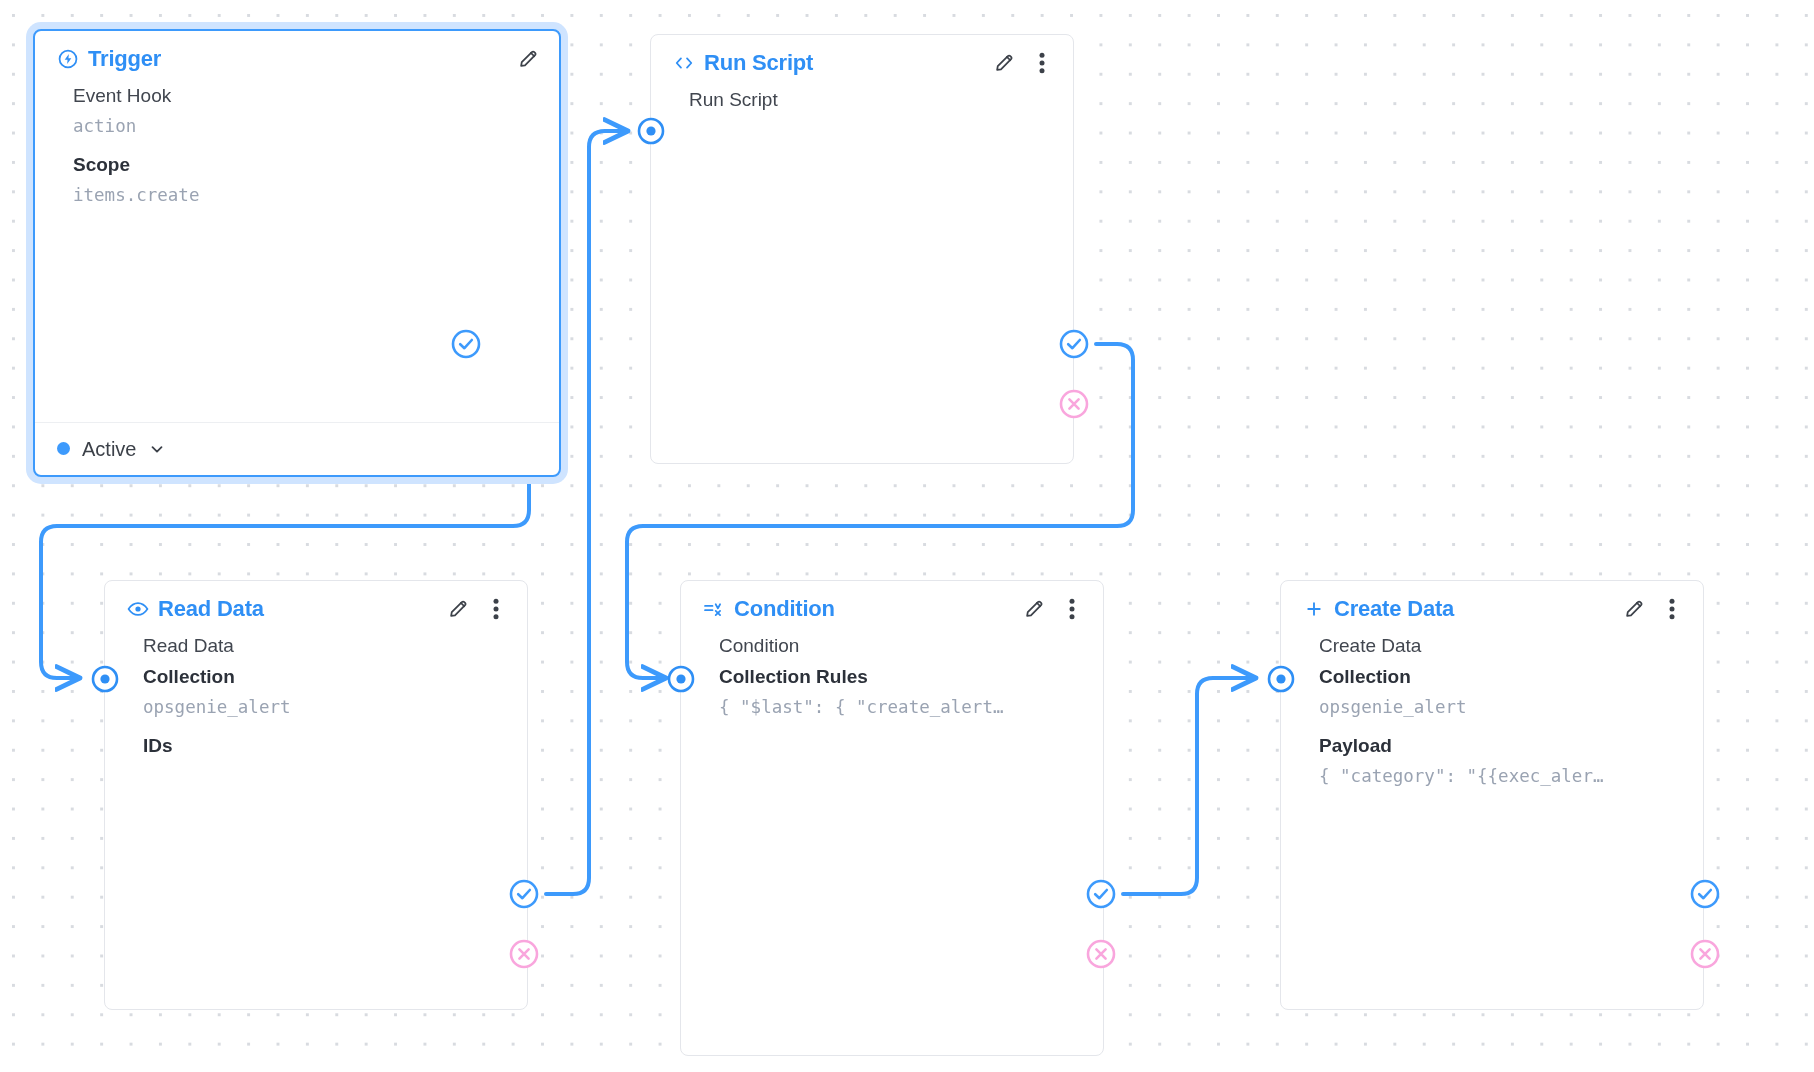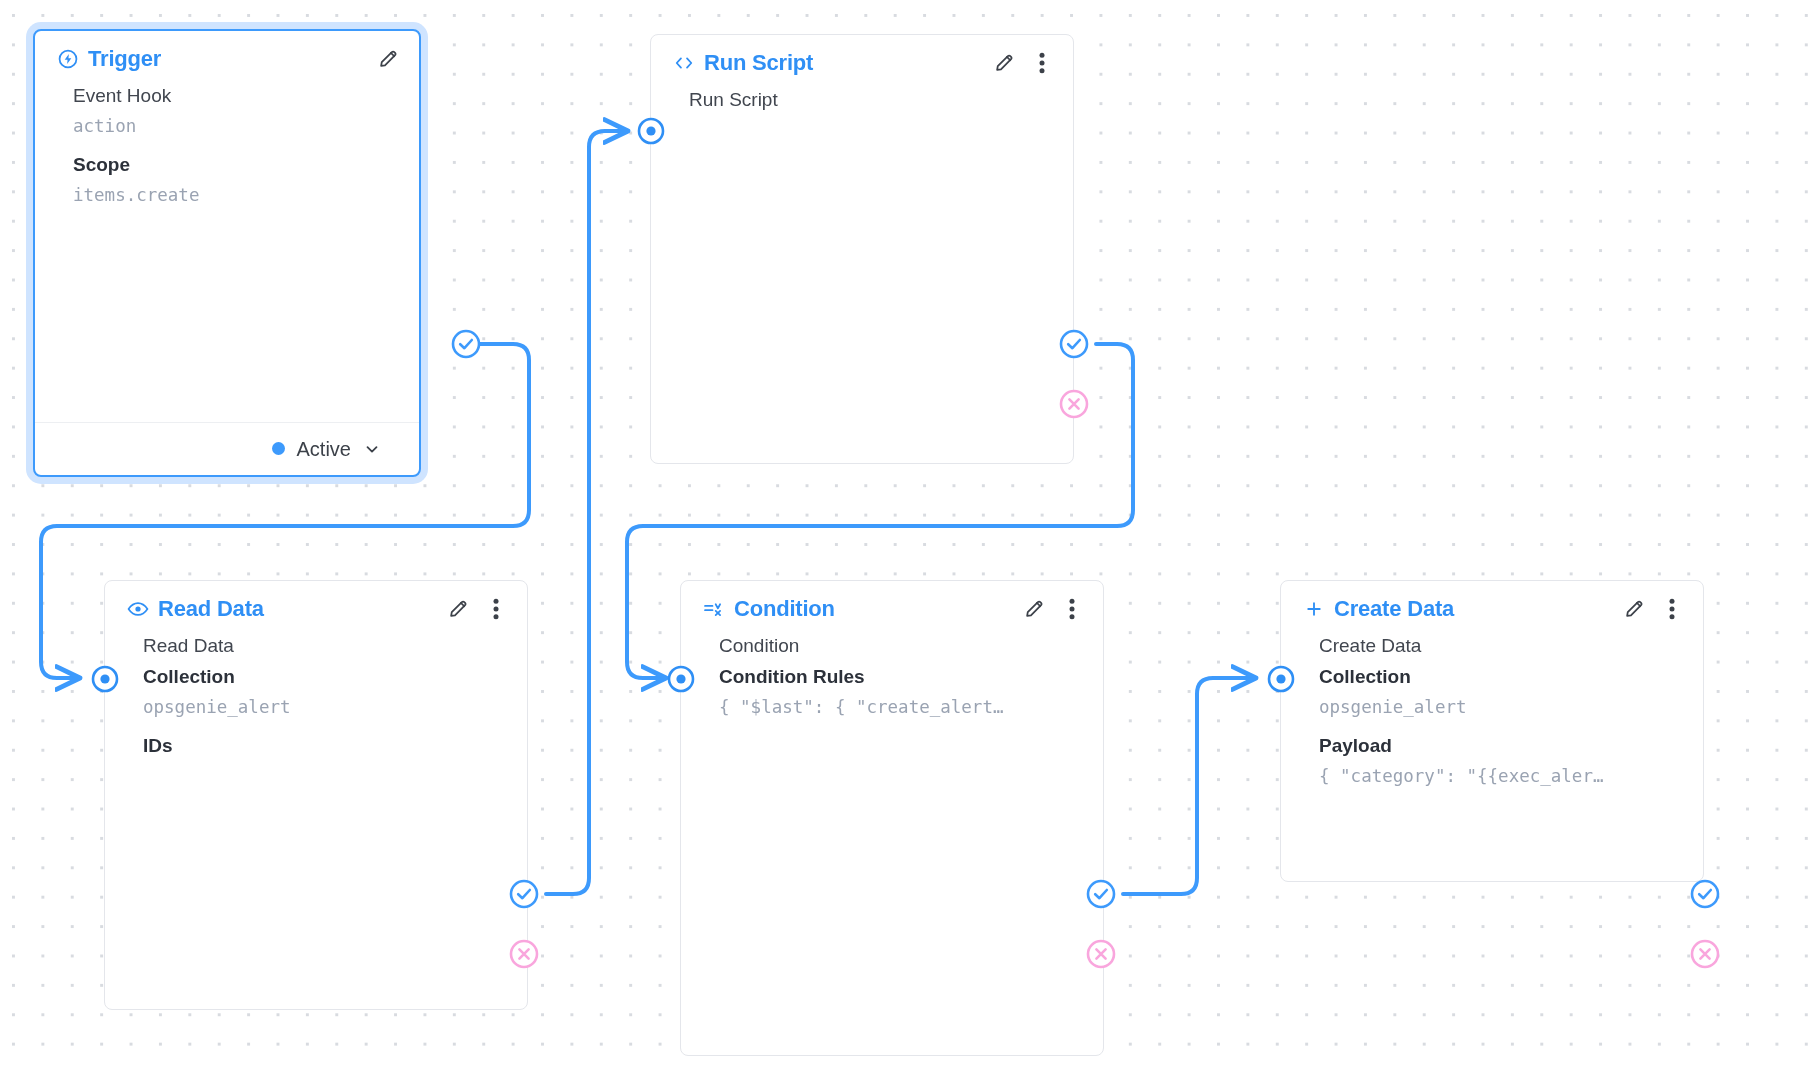--- a/index.html
+++ b/index.html
@@ -121,21 +121,20 @@
   }
   .gap { height: 10px; }
 
   
   .node-footer {
     position: absolute;
     left: 0; right: 0; bottom: 0;
     border-top: 1px solid #edeff2;
     padding: 16px 38px 16px 22px;
     box-sizing: border-box;
-    text-align: right;
   }
   .status {
     display: inline-flex;
     align-items: center;
     gap: 12px;
     cursor: pointer;
   }
   .status-dot {
     width: 13px;
     height: 13px;
@@ -185,21 +184,21 @@
              Q 41 526 41 542 V 662 Q 41 678 57 678 H 80" fill="none" stroke="#3d9afc" stroke-width="4" stroke-linecap="round" stroke-linejoin="round" marker-end="url(#arw)"></path>
 
     <path d="M 546 894 H 573 Q 589 894 589 878 V 147 Q 589 131 605 131 H 628" fill="none" stroke="#3d9afc" stroke-width="4" stroke-linecap="round" stroke-linejoin="round" marker-end="url(#arw)"></path>
 
     <path d="M 1096 344 H 1117 Q 1133 344 1133 360 V 510 Q 1133 526 1117 526 H 643
              Q 627 526 627 542 V 662 Q 627 678 643 678 H 666" fill="none" stroke="#3d9afc" stroke-width="4" stroke-linecap="round" stroke-linejoin="round" marker-end="url(#arw)"></path>
 
     <path d="M 1123 894 H 1181 Q 1197 894 1197 878 V 694 Q 1197 678 1213 678 H 1256" fill="none" stroke="#3d9afc" stroke-width="4" stroke-linecap="round" stroke-linejoin="round" marker-end="url(#arw)"></path>
   </svg>
 
-  <div class="node selected" style="left:33px; top:29px; width:388px; height:448px;">
+  <div class="node selected" style="left:33px; top:29px; width:528px; height:448px;">
     <div class="node-header">
       <div class="node-title">
         <span class="hdr-icon">
           <svg width="22" height="22" viewBox="0 0 24 24" fill="none">
             <circle cx="12" cy="12" r="9.2" stroke="currentColor" stroke-width="1.9"></circle>
             <path d="M12.9 6.6 L8.4 12.8 h3.1 L11.1 17.4 L15.6 11.2 h-3.1 z" fill="currentColor"></path>
           </svg>
         </span>
         <span>Trigger</span>
       </div>
@@ -324,26 +323,26 @@
           <svg width="6" height="22" viewBox="0 0 6 22" fill="currentColor">
             <circle cx="3" cy="3.2" r="2.5"></circle>
               <circle cx="3" cy="11" r="2.5"></circle>
               <circle cx="3" cy="18.8" r="2.5"></circle>
           </svg>
         </span>
       </div>
     </div>
     <div class="node-body">
       <div class="field-label-plain">Condition</div>
-      <div class="field-label">Condition Rules</div>
+      <div class="field-label">Collection Rules</div>
       <div class="field-value">{ "$last": { "create_alert…</div>
     </div>
   </div>
 
-  <div class="node" style="left:1280px; top:580px; width:424px; height:302px;">
+  <div class="node" style="left:1280px; top:580px; width:424px; height:430px;">
     <div class="node-header">
       <div class="node-title">
         <span class="hdr-icon">
           <svg width="24" height="22" viewBox="0 0 26 24" fill="none" stroke="currentColor" stroke-width="2.2" stroke-linecap="round">
             <path d="M13 5.2 V18.8"></path>
               <path d="M6.2 12 H19.8"></path>
           </svg>
         </span>
         <span>Create Data</span>
       </div>

